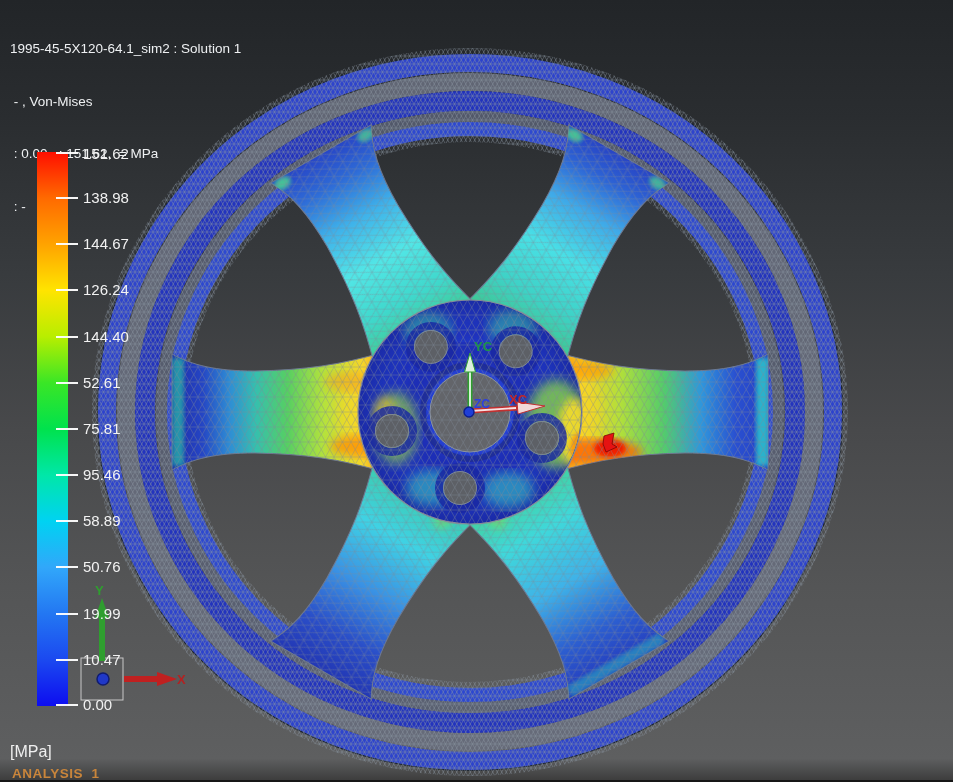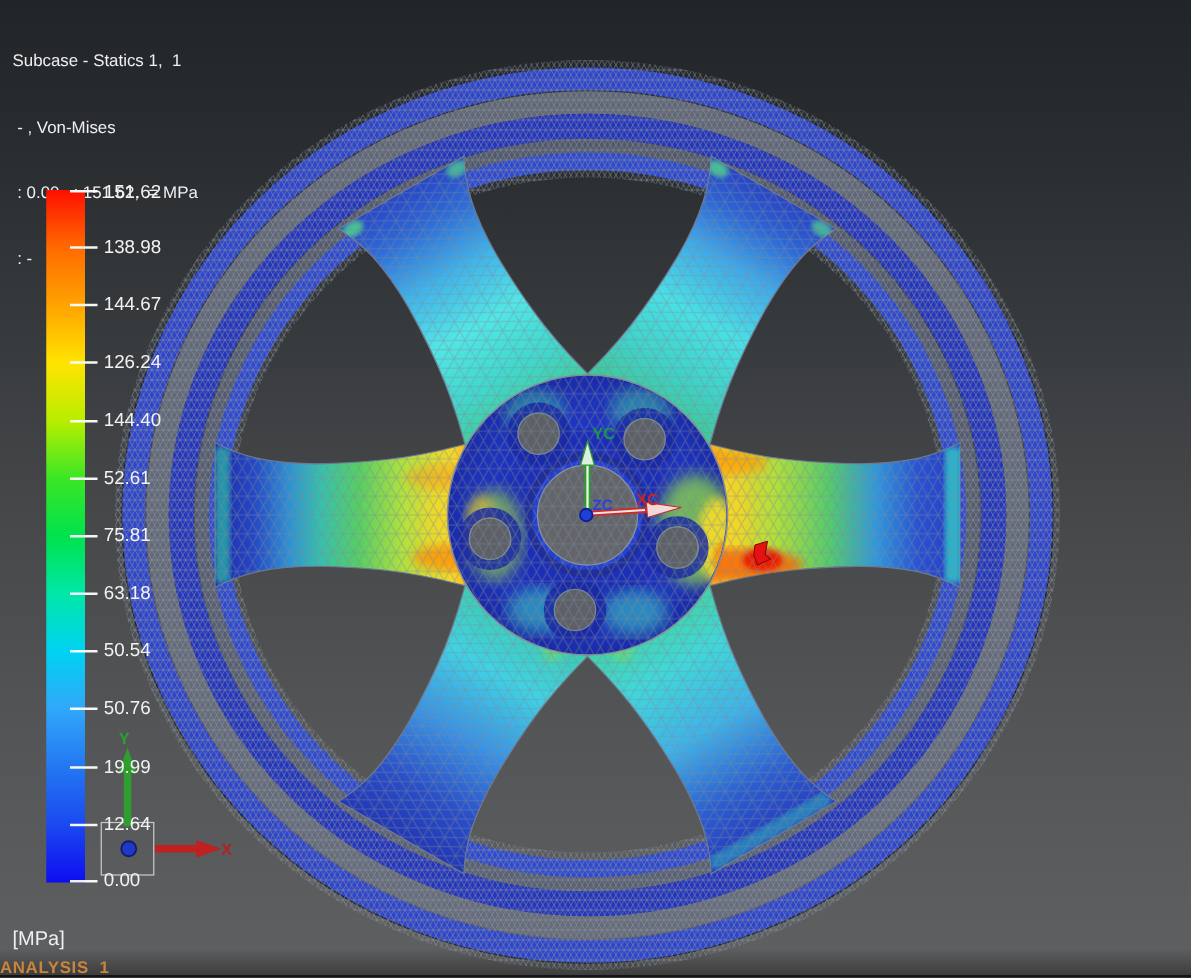--- a/index.html
+++ b/index.html
@@ -9,21 +9,21 @@
     background:linear-gradient(180deg,#222528 0%,#2a2d30 15%,#383b3e 35%,#48494b 55%,#545556 75%,#5e5f60 97%,#3a3a3a 100%);
   }
   .scene{position:absolute;left:0;top:0;width:953px;height:782px;}
   .hdr{position:absolute;left:10px;top:5px;color:#eef0f2;font-size:13.5px;line-height:17.5px;white-space:pre;}
   .legend{position:absolute;left:16px;top:152px;width:150px;height:580px;margin-left:10px;}
   .lbar{position:absolute;left:11px;top:0;width:31px;height:554px;
     background:linear-gradient(180deg,#ff0f00 0%,#ff6a00 8.33%,#ffa300 16.67%,#ffe400 25%,#b8ee00 33.33%,#3ae626 41.67%,#00e24d 50%,#00e7a8 58.33%,#00d2f2 66.67%,#31a7fa 75%,#2377f2 83.33%,#1b49f0 91.67%,#0d0df0 100%);}
   .ltick{position:absolute;left:30px;width:22px;height:2px;background:#ffffff;opacity:.95;}
   .llab{position:absolute;left:57px;height:18px;color:#f2f2f2;font-size:15px;line-height:18px;white-space:pre;}
   .mpa{position:absolute;left:10px;top:743px;color:#efefef;font-size:16px;white-space:pre;}
-  .vname{position:absolute;left:0;top:766px;color:#c9853b;font-size:13.5px;font-weight:bold;letter-spacing:.5px;white-space:pre;}
+  .vname{position:absolute;left:12px;top:766px;color:#c9853b;font-size:13.5px;font-weight:bold;letter-spacing:.5px;white-space:pre;}
   .botline{position:absolute;left:0;top:780px;width:953px;height:2px;background:#161616;}
   text{font-family:"Liberation Sans",sans-serif;}
 </style>
 </head>
 <body>
 
 <div class="viewport">
 
   <svg class="scene" viewBox="0 0 953 782" xmlns="http://www.w3.org/2000/svg">
     <defs>
@@ -248,21 +248,21 @@
       <polygon points="102,598 95,618 109,618" fill="#2f9e2f"></polygon>
       <line x1="124" y1="679" x2="160" y2="679" stroke="#c02020" stroke-width="6"></line>
       <polygon points="177,679 157,672 157,686" fill="#c02020"></polygon>
       <circle cx="103" cy="679" r="6" fill="#2038c8" stroke="#101c70" stroke-width="1.5"></circle>
       <text x="95" y="595" font-size="13" font-weight="bold" fill="#2f9e2f">Y</text>
       <text x="177" y="684" font-size="13" font-weight="bold" fill="#b22222">X</text>
     </g>
   </svg>
 
   <div class="hdr">
-    <div>Subcase - Statics 1,  1</div>
+    <div>1995-45-5X120-64.1_sim2 : Solution 1</div>
     <div> - , Von-Mises</div>
     <div> : 0.00,  : 151.62,  = MPa</div>
     <div> : -</div>
   </div>
 
   <div class="legend">
     <div class="lbar"></div>
     <div class="ltick" style="top:0px"></div>
     <div class="ltick" style="top:45px"></div>
     <div class="ltick" style="top:91px"></div>
@@ -276,24 +276,24 @@
     <div class="ltick" style="top:461px"></div>
     <div class="ltick" style="top:507px"></div>
     <div class="ltick" style="top:552px"></div>
     <div class="llab" style="top:-7px">151.62</div>
     <div class="llab" style="top:37px">138.98</div>
     <div class="llab" style="top:83px">144.67</div>
     <div class="llab" style="top:129px">126.24</div>
     <div class="llab" style="top:176px">144.40</div>
     <div class="llab" style="top:222px">52.61</div>
     <div class="llab" style="top:268px">75.81</div>
-    <div class="llab" style="top:314px">63.18</div>
-    <div class="llab" style="top:360px">50.54</div>
+    <div class="llab" style="top:314px">95.46</div>
+    <div class="llab" style="top:360px">58.89</div>
     <div class="llab" style="top:406px">50.76</div>
     <div class="llab" style="top:453px">19.99</div>
-    <div class="llab" style="top:499px">12.64</div>
+    <div class="llab" style="top:499px">10.47</div>
     <div class="llab" style="top:544px">0.00</div>
   </div>
 
   <div class="mpa">[MPa]</div>
   <div class="vname">ANALYSIS  1</div>
   <div class="botline"></div>
 </div>
 
 </body></html>

